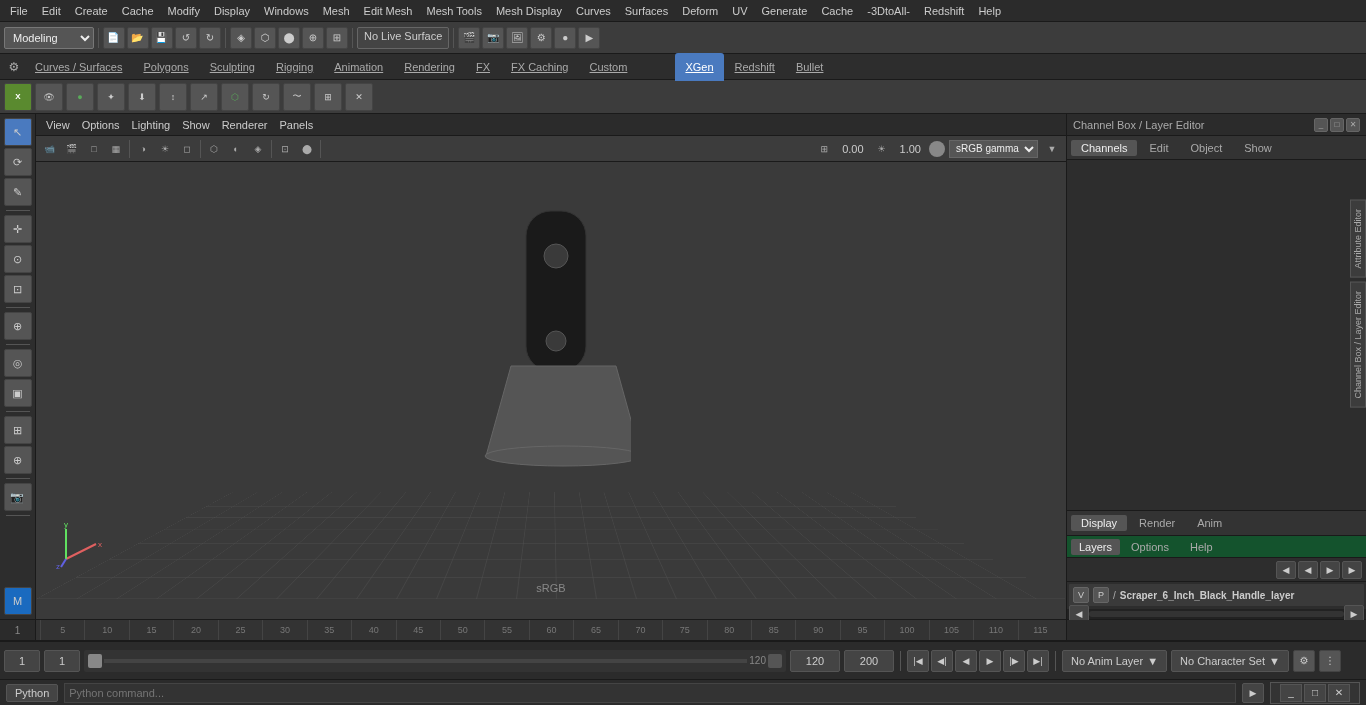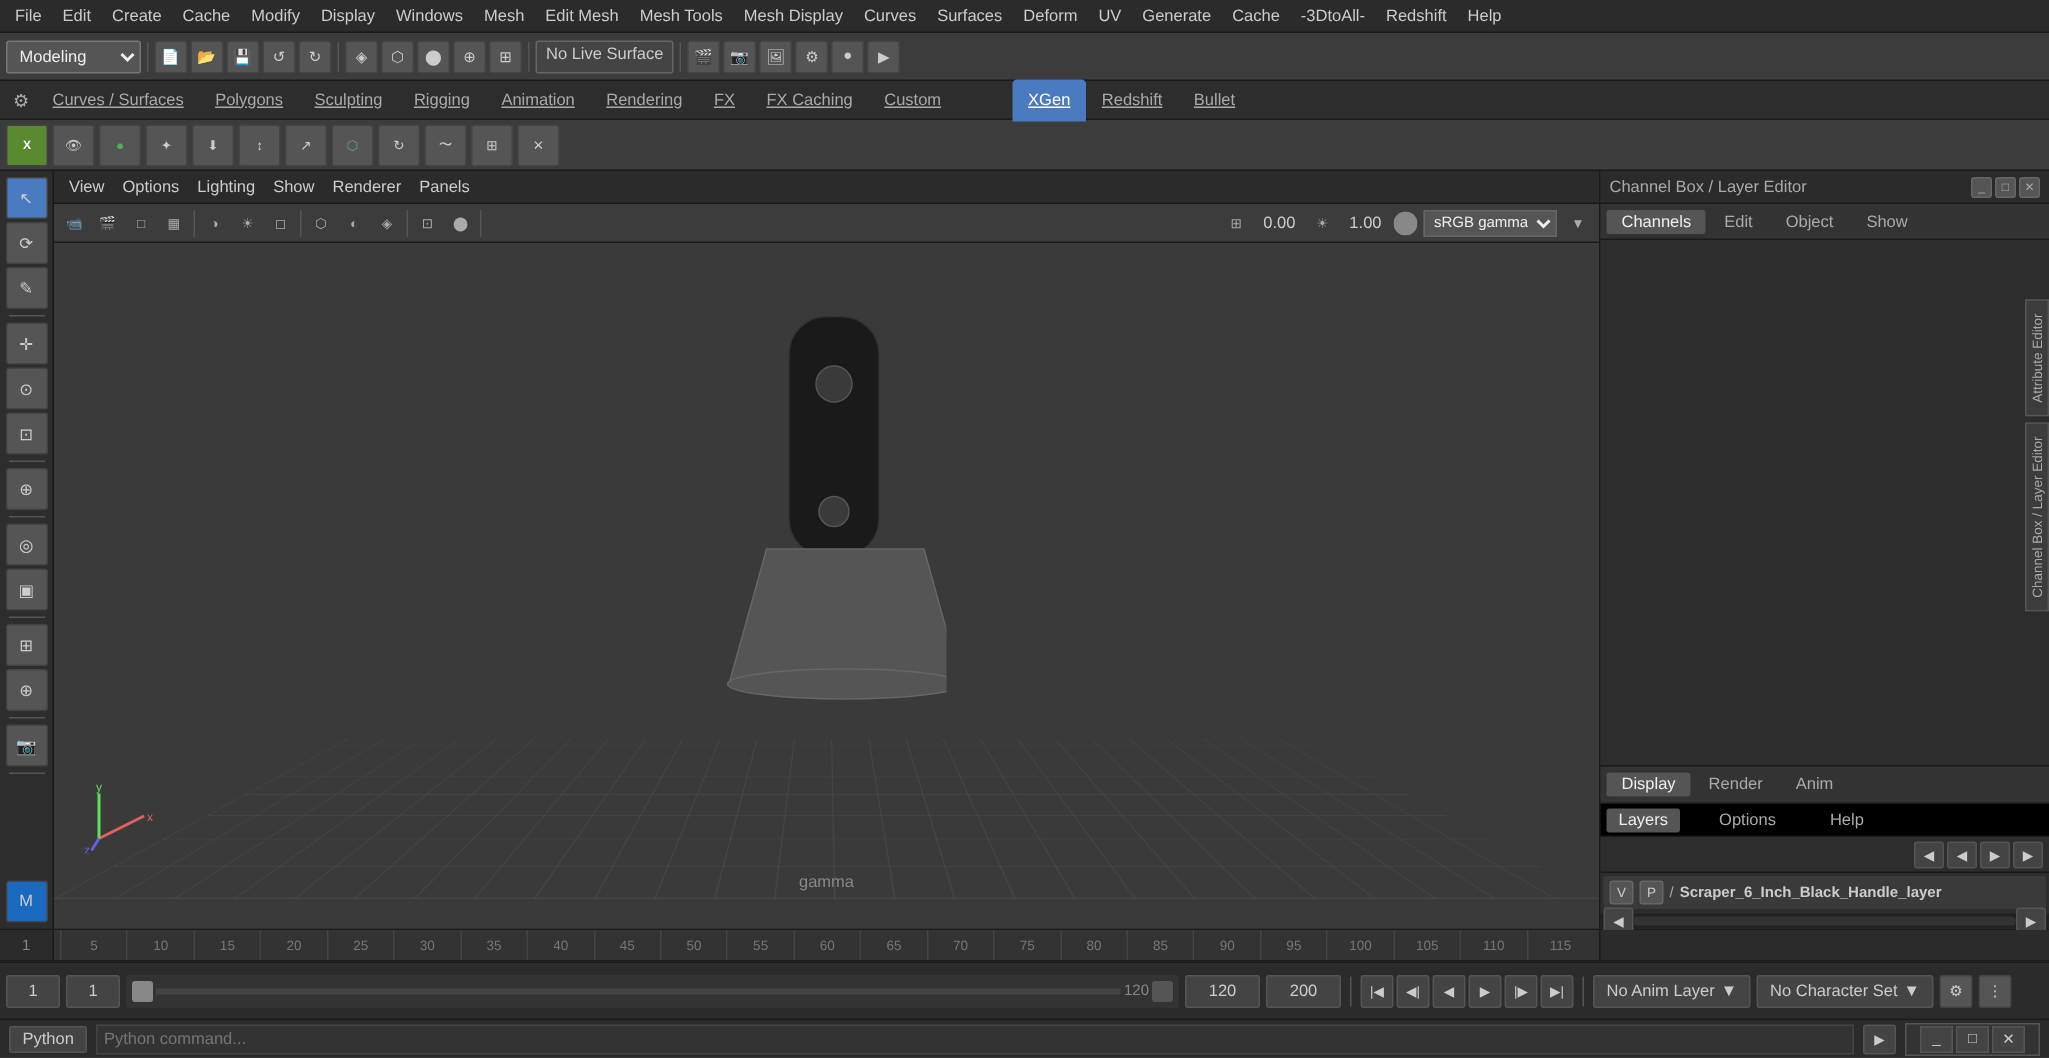--- a/index.html
+++ b/index.html
@@ -793,21 +793,21 @@
 
       <svg class="axis-indicator" viewBox="0 0 50 50" xmlns="http://www.w3.org/2000/svg">
         <line x1="10" y1="40" x2="40" y2="25" stroke="#e06060" stroke-width="2"></line>
         <line x1="10" y1="40" x2="10" y2="10" stroke="#60e060" stroke-width="2"></line>
         <line x1="10" y1="40" x2="5" y2="48" stroke="#6060e0" stroke-width="2"></line>
         <text x="42" y="28" fill="#e06060" font-size="8">x</text>
         <text x="8" y="8" fill="#60e060" font-size="8">y</text>
         <text x="0" y="50" fill="#6060e0" font-size="8">z</text>
       </svg>
 
-      <span class="viewport-label">gamma</span>
+      <span class="viewport-label">sRGB</span>
     </div>
   </div>
 
   <div id="channel-box">
     <div id="channel-box-header">
       <span>Channel Box / Layer Editor</span>
       <div class="win-controls">
         <div class="win-btn">_</div>
         <div class="win-btn">□</div>
         <div class="win-btn">✕</div>
@@ -824,21 +824,21 @@
     <div id="channel-box-content">
     </div>
 
     <div id="layers-section">
       <div id="layers-tabs">
         <div class="layers-tab active">Display</div>
         <div class="layers-tab">Render</div>
         <div class="layers-tab">Anim</div>
       </div>
 
-      <div style="display:flex;align-items:center;background:#000000;height:22px;padding:0 4px;gap:16px;border-bottom:1px solid #1a1a1a;">
+      <div style="display:flex;align-items:center;background:#14532d;height:22px;padding:0 4px;gap:1px;border-bottom:1px solid #1a1a1a;">
         <span class="cb-tab active" style="font-size:11px;color:#eee;background:#555;padding:2px 8px;border-radius:2px;">Layers</span>
         <span class="cb-tab" style="font-size:11px;">Options</span>
         <span class="cb-tab" style="font-size:11px;">Help</span>
       </div>
 
       <div id="layers-toolbar">
         <div class="layers-tb-btn">◀</div>
         <div class="layers-tb-btn">◀</div>
         <div class="layers-tb-btn">▶</div>
         <div class="layers-tb-btn">▶</div>

